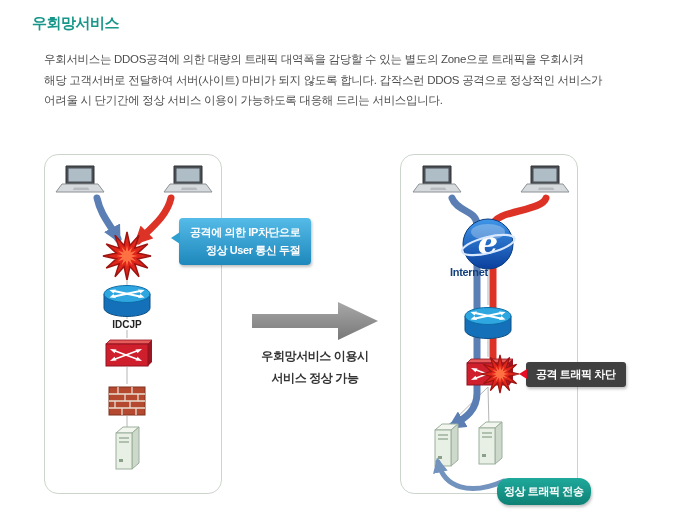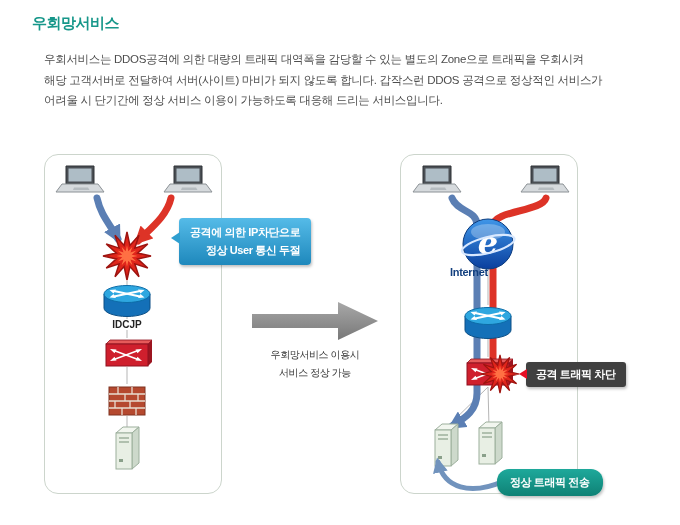--- a/index.html
+++ b/index.html
@@ -24,25 +24,25 @@
 
   .callout{position:absolute;color:#fff;font-weight:bold;font-size:11px;letter-spacing:-0.4px;
     box-shadow:1px 2px 3px rgba(0,0,0,0.25);}
   .callout-blue{left:179px;top:68px;padding:6px 11px;border-radius:4px;line-height:1.6;
     background:linear-gradient(#55bbe8,#1e88bc);white-space:pre-line;text-align:right;}
   .callout-blue::before{content:"";position:absolute;left:-8px;top:14px;
     border-top:6px solid transparent;border-bottom:6px solid transparent;border-right:9px solid #2f9fd0;}
   .callout-red{left:526px;top:212px;padding:5px 10px;border-radius:3px;background:#404040;}
   .callout-red::before{content:"";position:absolute;left:-7px;top:7px;
     border-top:5px solid transparent;border-bottom:5px solid transparent;border-right:8px solid #e60e24;}
-  .callout-teal{left:497px;top:319px;padding:6px 13px;border-radius:12px;
+  .callout-teal{left:497px;top:328px;padding:6px 7px;border-radius:12px;
     background:linear-gradient(#1ea99b,#0f8175);}
 
   .transition-caption{position:absolute;left:234px;top:196px;width:162px;text-align:center;
-    font-size:10px;font-weight:normal;color:#333;line-height:1.8;white-space:pre-line;letter-spacing:-0.4px;}
+    font-size:12px;font-weight:bold;color:#333;line-height:1.8;white-space:pre-line;letter-spacing:-0.4px;}
 </style>
 </head>
 <body>
 
 <div class="page">
 
   <div class="header">
     <h1 class="page-title">우회망서비스</h1>
     <p class="page-desc">우회서비스는 DDOS공격에 의한 대량의 트래픽 대역폭을 감당할 수 있는 별도의 Zone으로 트래픽을 우회시켜
 해당 고객서버로 전달하여 서버(사이트) 마비가 되지 않도록 합니다. 갑작스런 DDOS 공격으로 정상적인 서비스가

